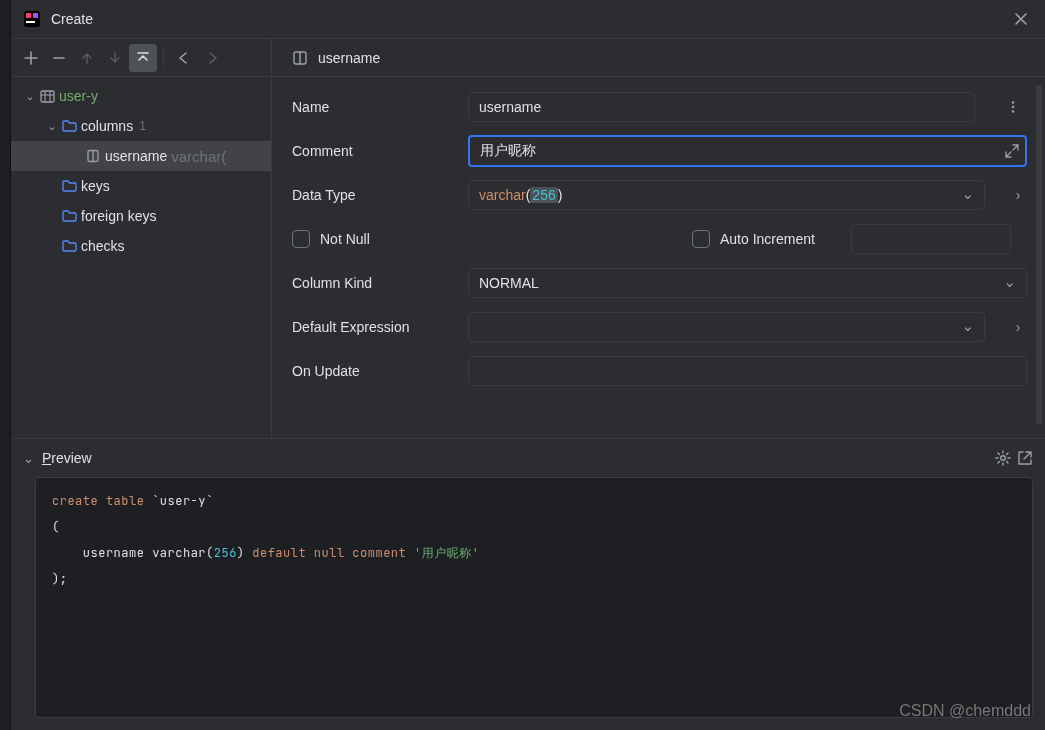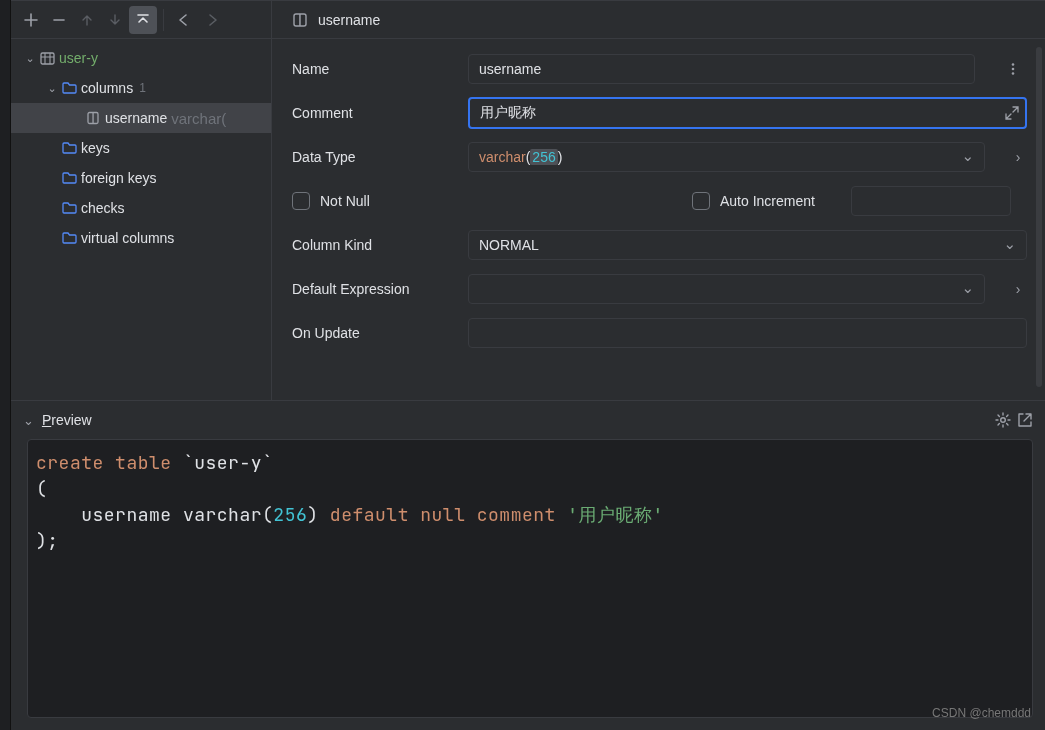--- a/index.html
+++ b/index.html
@@ -238,59 +238,75 @@
     cursor: pointer;
   }
   .preview-header .title u { text-decoration: underline; }
   .preview-header .right-actions {
     margin-left: auto;
     display: flex; gap: 6px;
     color: var(--text-dim);
   }
   .code-area {
     flex: 1;
-    margin: 0 12px 12px 16px;
+    margin: 0 12px 12px 24px;
     background: var(--bg-dark);
     border: 1px solid var(--border);
     border-radius: 4px;
-    padding: 10px 8px;
+    padding: 10px 16px;
     font-family: "JetBrains Mono", Consolas, monospace;
-    font-size: 18px;
+    font-size: 12px;
     letter-spacing: 0.5px;
     line-height: 26px;
     white-space: pre;
     overflow: auto;
   }
   .code-area .kw { color: var(--orange); }
   .code-area .ident { color: var(--text); }
   .code-area .num { color: var(--teal); }
   .code-area .str { color: var(--stringc); }
   .watermark {
     position: absolute;
     right: 14px; bottom: 10px;
     color: #777;
-    font-size: 12px;
+    font-size: 16px;
     pointer-events: none;
   }
   .scroll-track {
     position: absolute;
     right: 3px;
     top: 46px;
     width: 6px;
     height: 340px;
     background: #3a3c40;
     border-radius: 3px;
     pointer-events: none;
   }
   svg { display: block; }
 </style>
 </head>
 <body>
 
 <div class="window">
+  <div class="titlebar">
+    <span class="app-icon">
+      <svg width="18" height="18" viewBox="0 0 18 18">
+          <rect x="1" y="1" width="16" height="16" rx="3" fill="#000"></rect>
+          <rect x="3" y="3" width="5" height="5" fill="#fe3c71"></rect>
+          <rect x="10" y="3" width="5" height="5" fill="#a64eff"></rect>
+          <rect x="3" y="11" width="9" height="2" fill="#fff"></rect>
+        </svg>
+    </span>
+    <span class="title">Create</span>
+    <span class="close">
+      <svg width="14" height="14" viewBox="0 0 14 14">
+          <path d="M2 2 L12 12 M12 2 L2 12" stroke="currentColor" stroke-width="1.6" stroke-linecap="round"></path>
+        </svg>
+    </span>
+  </div>
 
   <div class="body">
     <div class="top-area">
 
       <div class="left-panel">
         <div class="toolbar">
           <div class="tbtn">
               <svg width="14" height="14" viewBox="0 0 14 14">
                 <path d="M7 1v12M1 7h12" stroke="currentColor" stroke-width="1.6" stroke-linecap="round"></path>
               </svg>
@@ -379,29 +395,20 @@
             <span class="label">foreign keys</span>
           </div>
           <div class="tree-row indent1">
             <span class="chevron"></span>
             <span class="iconslot folder-icon">
                 <svg width="15" height="14" viewBox="0 0 15 14">
                   <path d="M1 3a1 1 0 011-1h4l1.5 2H13a1 1 0 011 1v6a1 1 0 01-1 1H2a1 1 0 01-1-1V3z" fill="none" stroke="currentColor" stroke-width="1.3"></path>
                 </svg>
               </span>
             <span class="label">checks</span>
-          </div>
-          <div class="tree-row indent1">
-            <span class="chevron"></span>
-            <span class="iconslot folder-icon">
-                <svg width="15" height="14" viewBox="0 0 15 14">
-                  <path d="M1 3a1 1 0 011-1h4l1.5 2H13a1 1 0 011 1v6a1 1 0 01-1 1H2a1 1 0 01-1-1V3z" fill="none" stroke="currentColor" stroke-width="1.3"></path>
-                </svg>
-              </span>
-            <span class="label">virtual columns</span>
           </div>
         </div>
       </div>
 
       <div class="right-panel">
         <div class="col-header">
           <span>
               <svg width="16" height="16" viewBox="0 0 16 16">
                 <rect x="2" y="2" width="12" height="12" rx="2" fill="none" stroke="#9da0a8" stroke-width="1.4"></rect>
                 <rect x="7.2" y="2" width="1.5" height="12" fill="#9da0a8"></rect>

